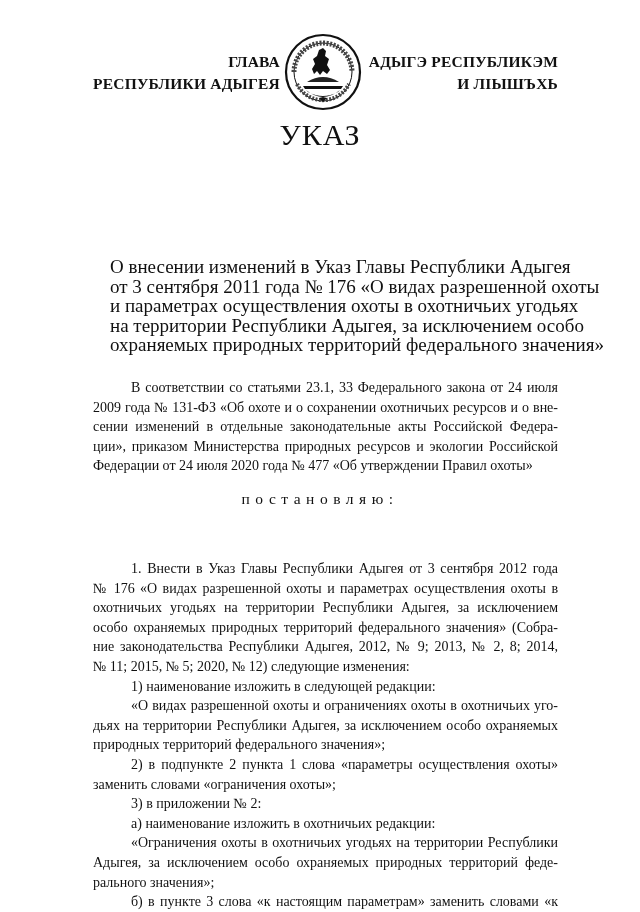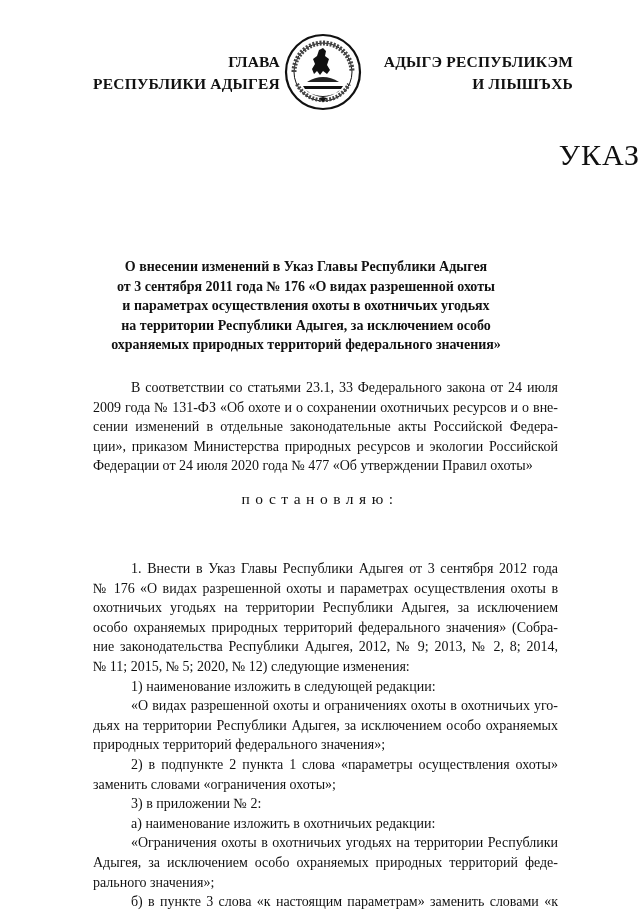--- a/index.html
+++ b/index.html
@@ -1,26 +1,26 @@
 <!DOCTYPE html>
 <html><head>
 <meta charset="utf-8">
 <style>
   html, body { margin: 0; padding: 0; background: #ffffff; }
   body { width: 640px; height: 912px; position: relative; overflow: hidden;
          font-family: "Liberation Serif", "DejaVu Serif", serif; color: #111; }
   .hdr { position: absolute; font-weight: bold; font-size: 15.5px; line-height: 22px;
          text-align: right; letter-spacing: 0.2px; }
   .hdr-left { left: 80px; top: 51px; width: 200px; }
-  .hdr-right { left: 383px; top: 51px; width: 190px; }
+  .hdr-right { left: 368px; top: 51px; width: 190px; }
   .emblem { position: absolute; left: 283px; top: 32px; width: 80px; height: 80px; }
-  .ukaz { position: absolute; left: 0; width: 640px; top: 138px; text-align: right;
+  .ukaz { position: absolute; left: 0; width: 640px; top: 118px; text-align: center;
           font-size: 30px; letter-spacing: 1px; }
-  .title { position: absolute; left: 94px; width: 424px; top: 257px; text-align: center;
-           font-size: 14px; line-height: 19.6px; font-weight: bold; }
+  .title { position: absolute; left: 110px; width: 424px; top: 257px; text-align: center;
+           font-size: 19px; line-height: 19.6px; }
   .title div { white-space: nowrap; }
   .body { position: absolute; left: 93px; width: 465px; font-size: 14px; line-height: 19.6px; }
   .ln { white-space: nowrap; text-align: justify; text-align-last: justify; }
   .ln.last { text-align-last: left; }
   .ind { text-indent: 38px; }
   .preamble { top: 378px; }
   .decree { position: absolute; left: 0; width: 640px; top: 490px; text-align: center;
             font-size: 15.5px; letter-spacing: 5.5px; }
   .items { top: 515px; margin-top: 44px; }
 </style>

